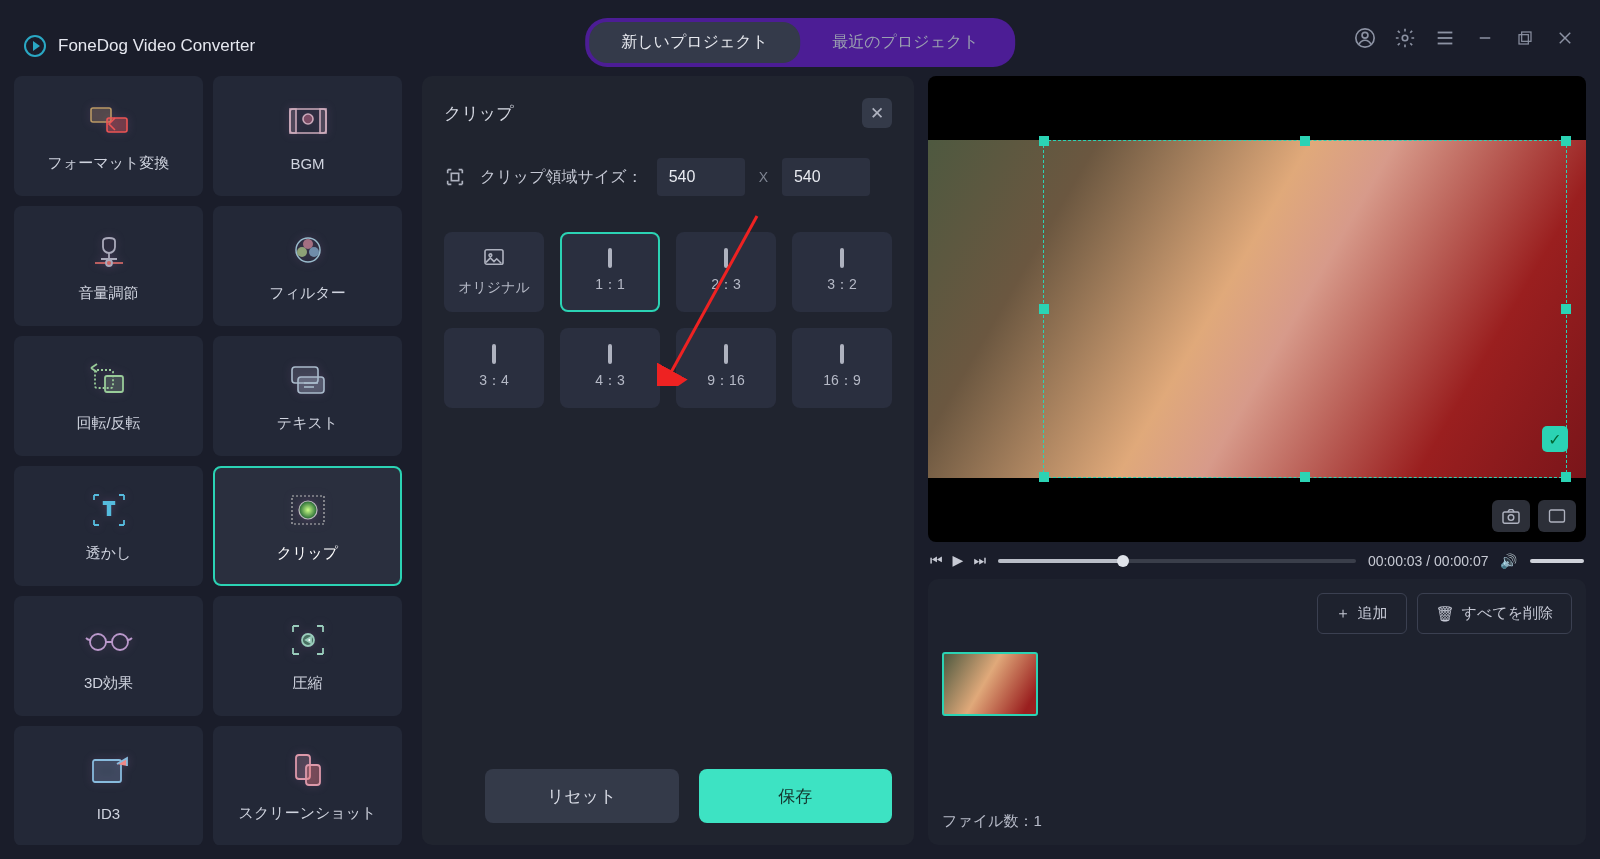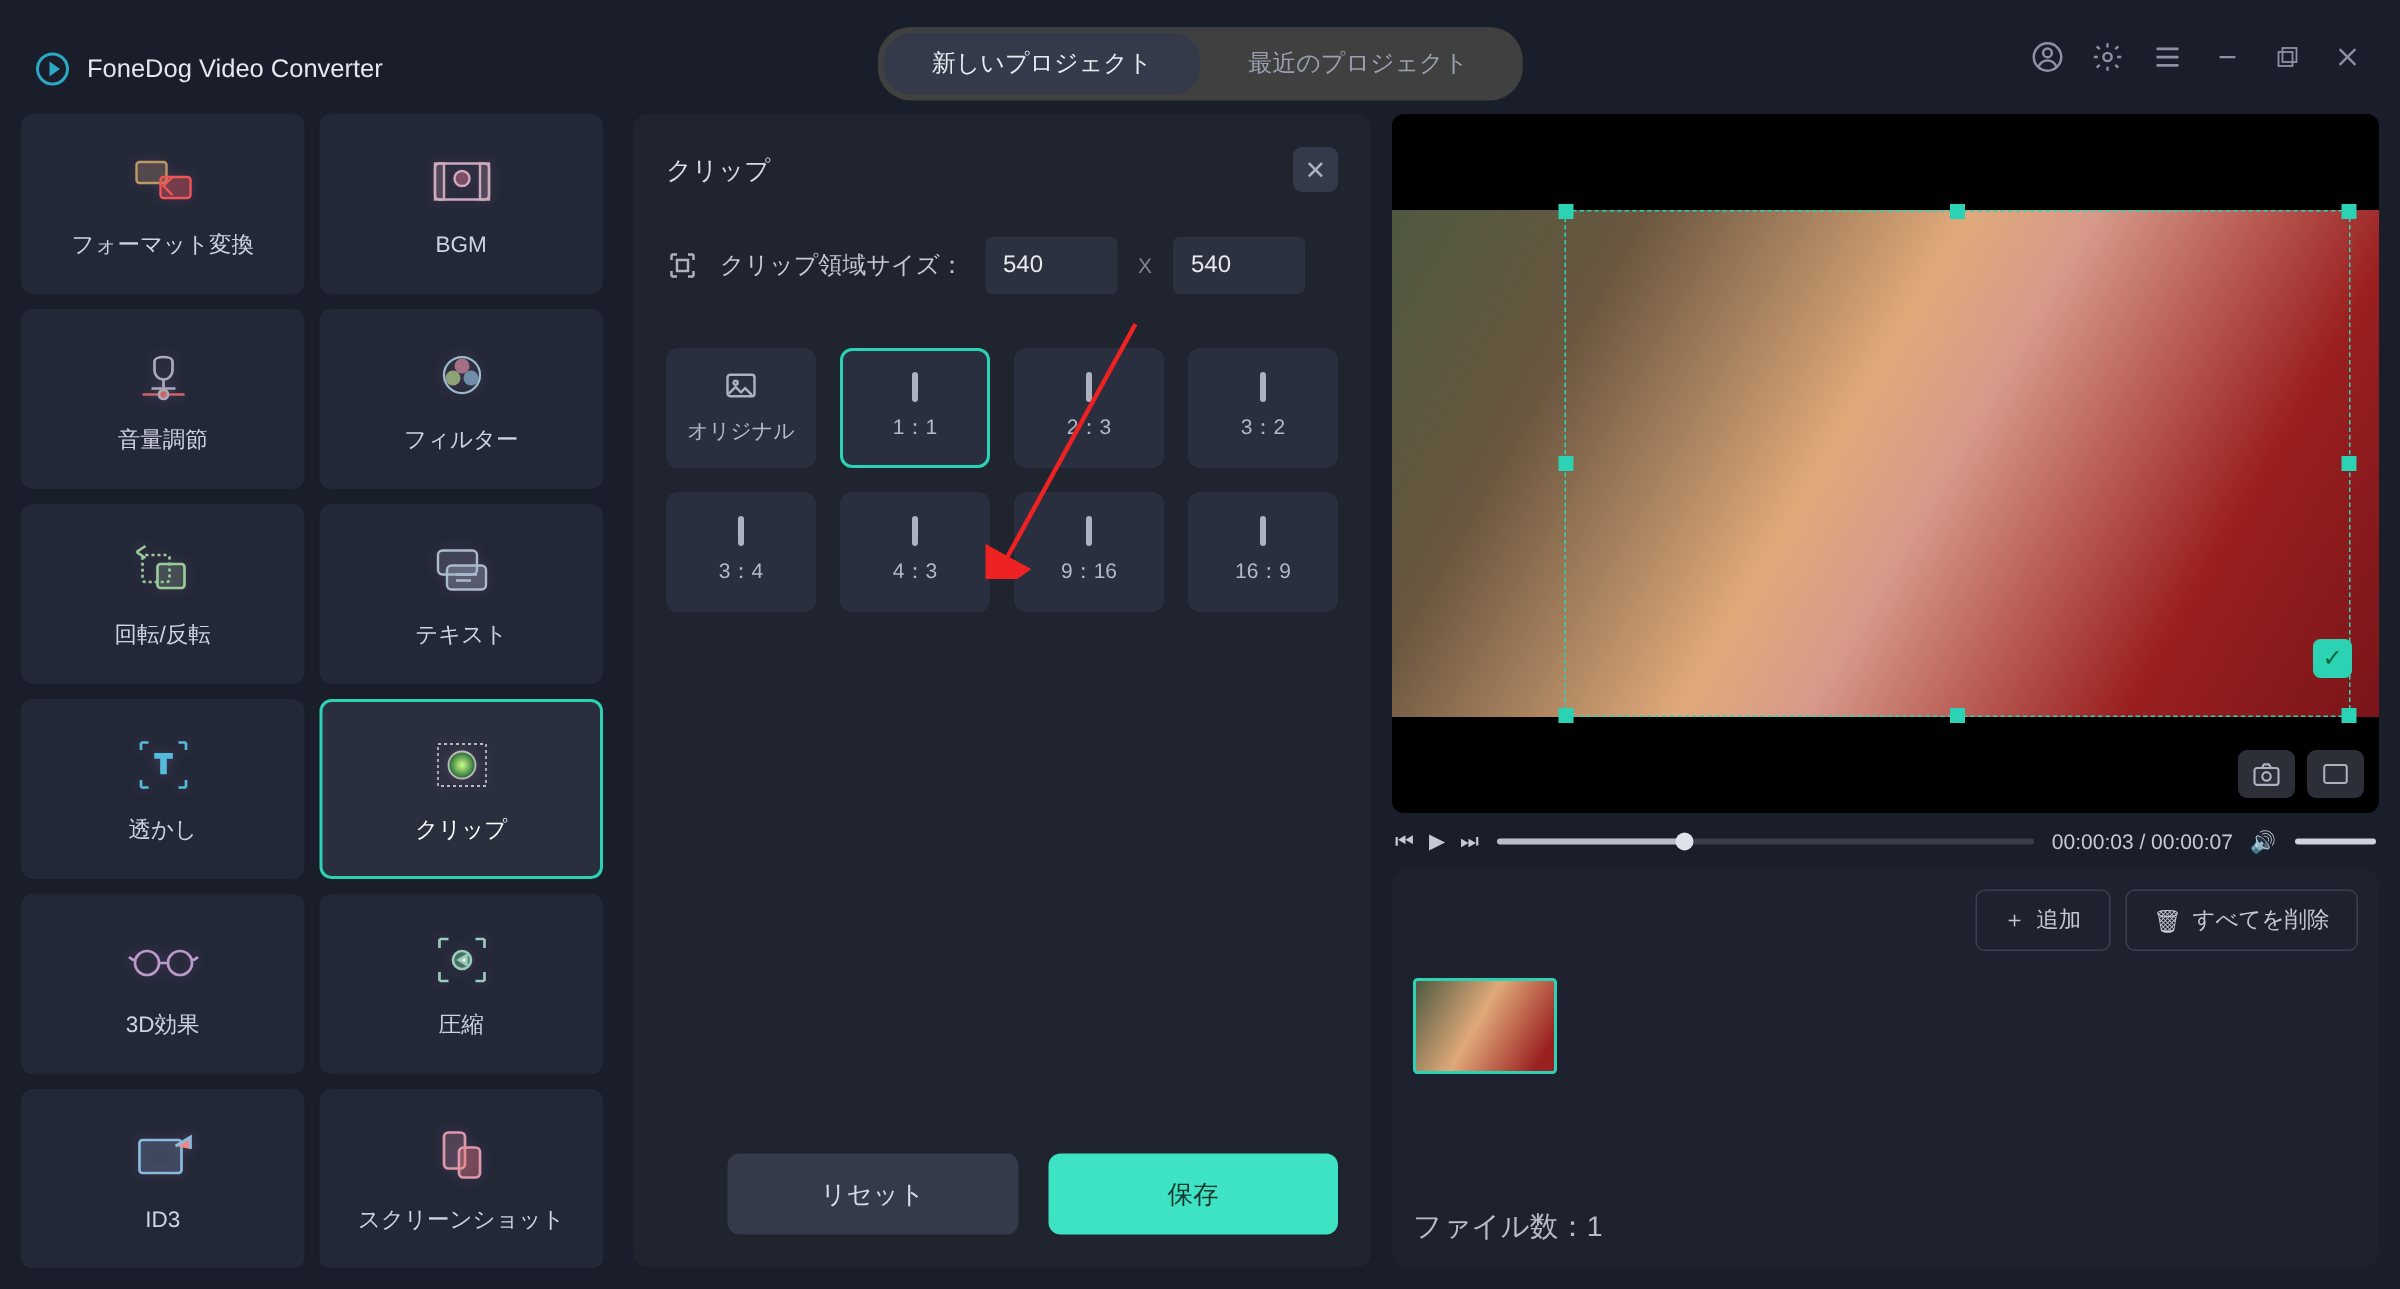--- a/index.html
+++ b/index.html
@@ -33,21 +33,21 @@
   border-top: 5px solid transparent;
   border-bottom: 5px solid transparent;
   margin-left: 2px;
 }
 .app-name { font-size: 17px; color: #e5e7ef; }
 .header-center {
   position: absolute;
   left: 50%; top: 18px;
   transform: translateX(-50%);
   display: flex;
-  background: #404040;
+  background: #4c1d95;
   border-radius: 22px;
   padding: 4px;
   align-items: center;
 }
 .seg {
   padding: 10px 32px;
   border-radius: 18px;
   font-size: 16px;
   cursor: pointer;
   color: #9aa0b0;
@@ -246,21 +246,21 @@
 .file-head { display: flex; justify-content: flex-end; gap: 10px; margin-bottom: 18px; }
 .file-btn {
   padding: 10px 18px; background: transparent; border: 1px solid #3b4051;
   border-radius: 6px; color: #c5c8d4; font-size: 15px; cursor: pointer;
   display: flex; align-items: center; gap: 7px;
 }
 .thumb {
   width: 96px; height: 64px; border: 2px solid #2bd3b4; border-radius: 3px;
   background: linear-gradient(120deg,#4e5940 0%,#e0a97a 45%,#9a1f1f 90%);
 }
-.file-count { margin-top: auto; font-size: 19px; color: #b8bcc9; }
+.file-count { margin-top: auto; font-size: 15px; color: #b8bcc9; }
 </style>
 </head>
 <body>
 
 <div class="header">
   <div class="header-left">
     <span class="logo">
         <span class="logo-inner"></span>
       </span>
     <span class="app-name">FoneDog Video Converter</span>

